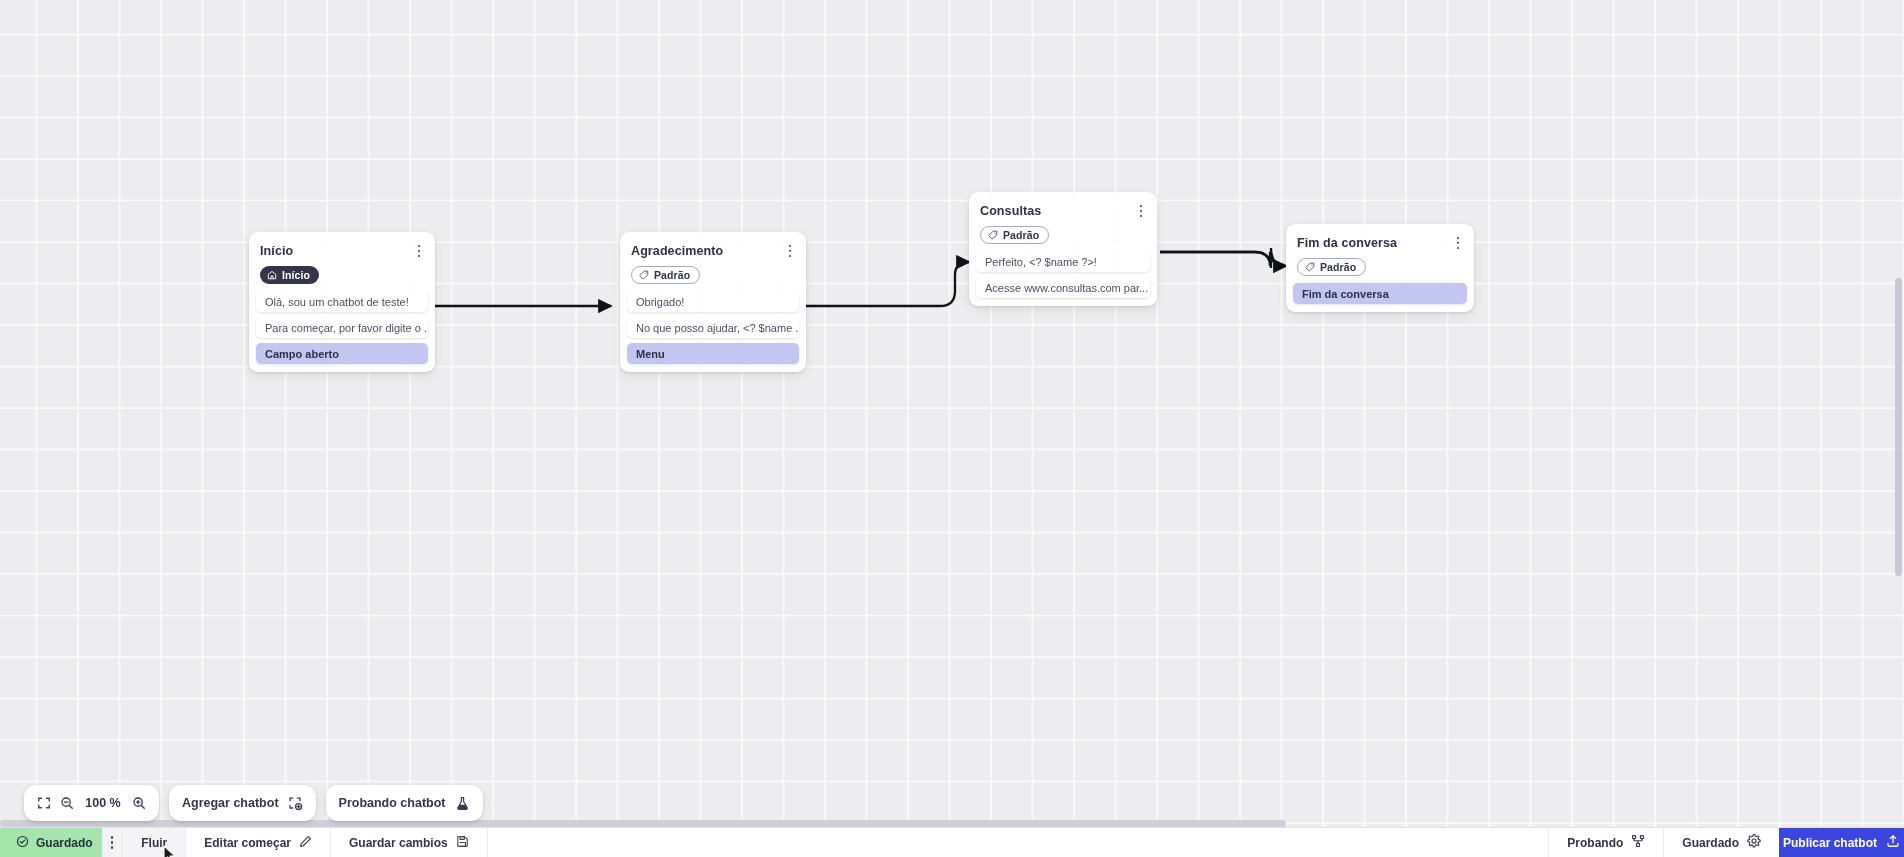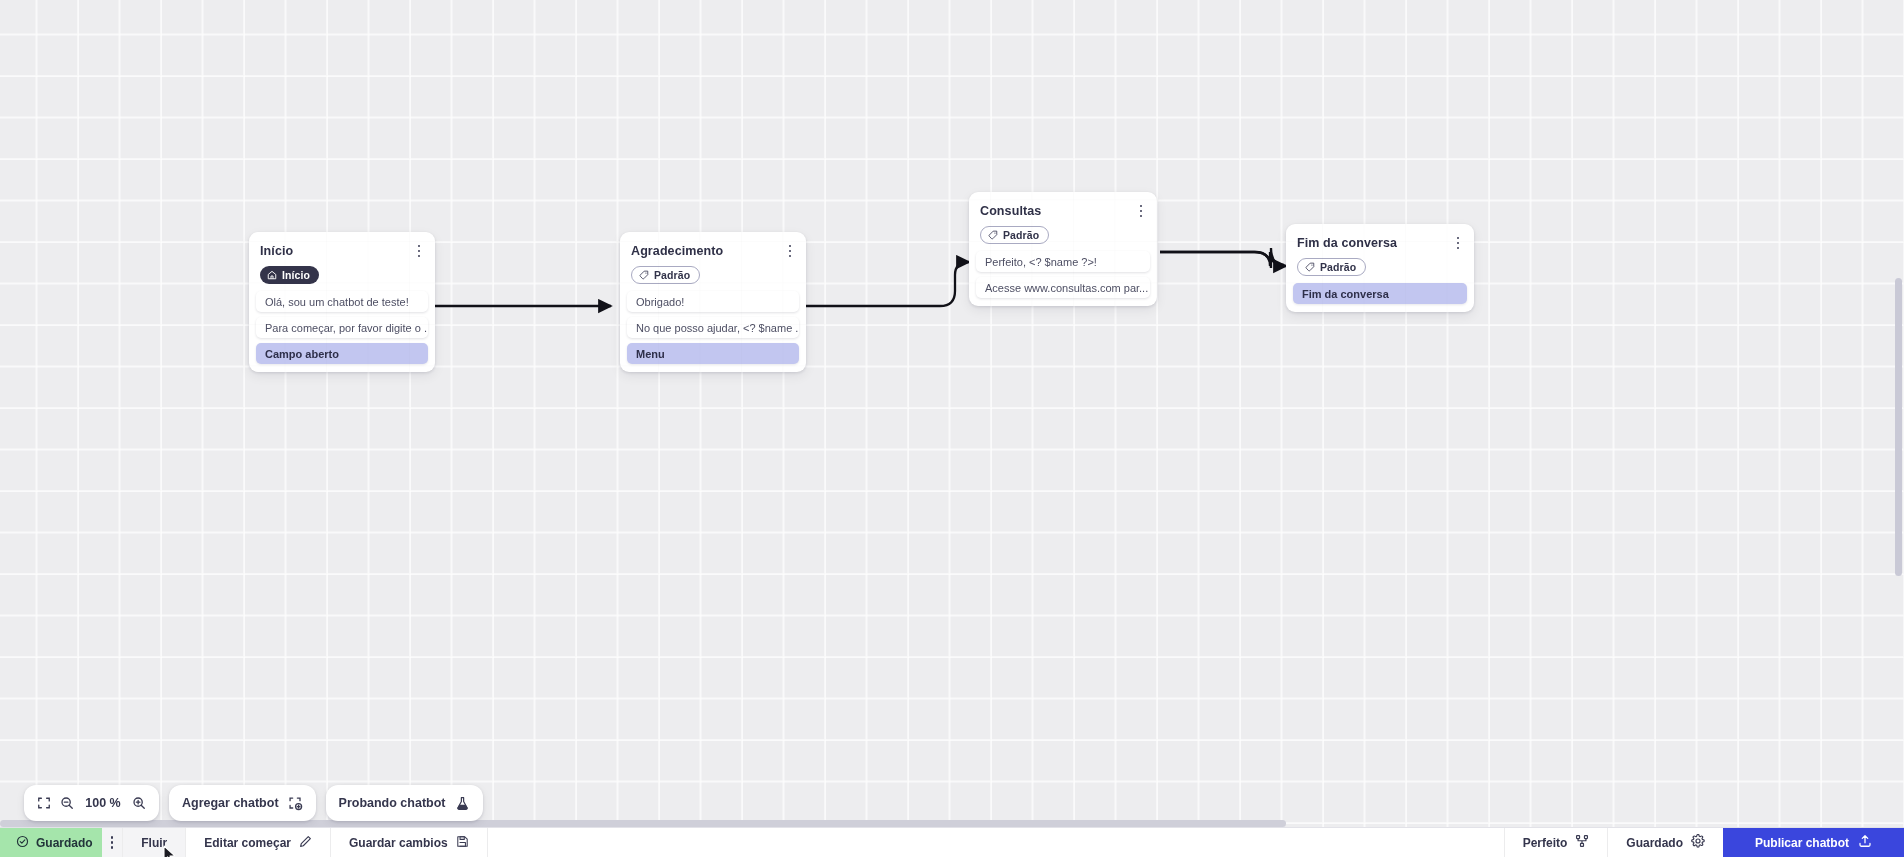--- a/index.html
+++ b/index.html
@@ -120,21 +120,21 @@
     padding: 0 9px; background:#f4f4f6; border-right:1px solid #ececed; cursor:pointer;
   }
   .sb-kebab i { width:2.6px; height:2.6px; border-radius:50%; background:#3a3b54; }
   .sb-flow { background:#f4f4f6; border-right:1px solid #ececed; }
   .sb-spacer { flex: 1; }
   .sb-right { display: flex; align-items: stretch; }
   .sb-right .sb-item { border-right: none; border-left: 1px solid #ececed; }
   .sb-publish {
     display: flex; align-items: center; gap: 9px;
     background: #3a46dd; color: #fff; font-weight: 700;
-    padding: 0 32px; cursor: pointer;
+    padding: 0 4px; cursor: pointer;
   }
 
   
   .vscroll {
     position: absolute; right: 2px; top: 278px;
     width: 7px; height: 298px; border-radius: 4px;
     background: #c9c9d6; z-index: 15;
   }
   .hscroll {
     position: absolute; left: 0; bottom: 30px;
@@ -358,21 +358,21 @@
           <path d="M2.2 2.2h8.6L13.8 5.2v8.6H2.2z"></path>
           <path d="M5 2.2h5.2v3.2H5zM4.4 9.2h7.2v4.6H4.4"></path>
         </svg>
       </span>
     </div>
 
     <div class="sb-spacer"></div>
 
     <div class="sb-right">
       <div class="sb-item">
-        <span>Perfeito</span>
+        <span>Probando</span>
         <span>
           <svg width="14" height="14" viewBox="0 0 16 16" fill="none" stroke="#3a3b52" stroke-width="1.35" stroke-linejoin="round">
             <rect x="1.8" y="1.8" width="3.4" height="3.4" rx=".6"></rect>
             <rect x="10.8" y="1.8" width="3.4" height="3.4" rx=".6"></rect>
             <rect x="6.3" y="10.8" width="3.4" height="3.4" rx=".6"></rect>
             <path d="M3.5 5.2v2.5h9V5.2M8 7.7v3.1"></path>
           </svg>
         </span>
       </div>
 

